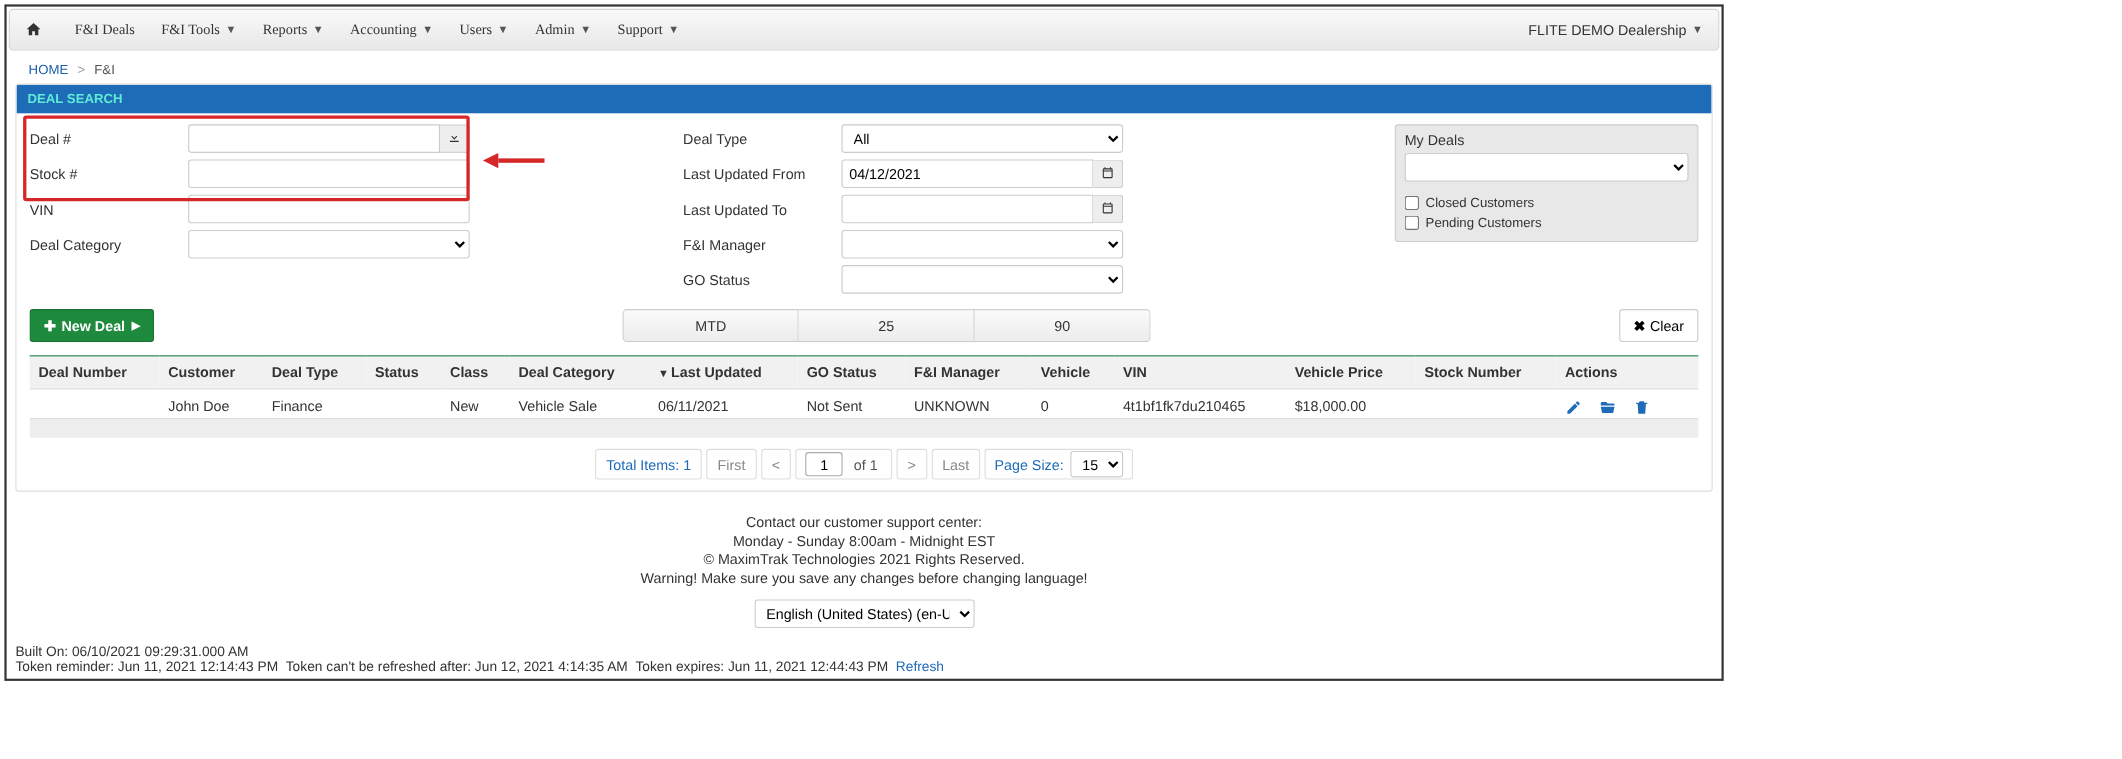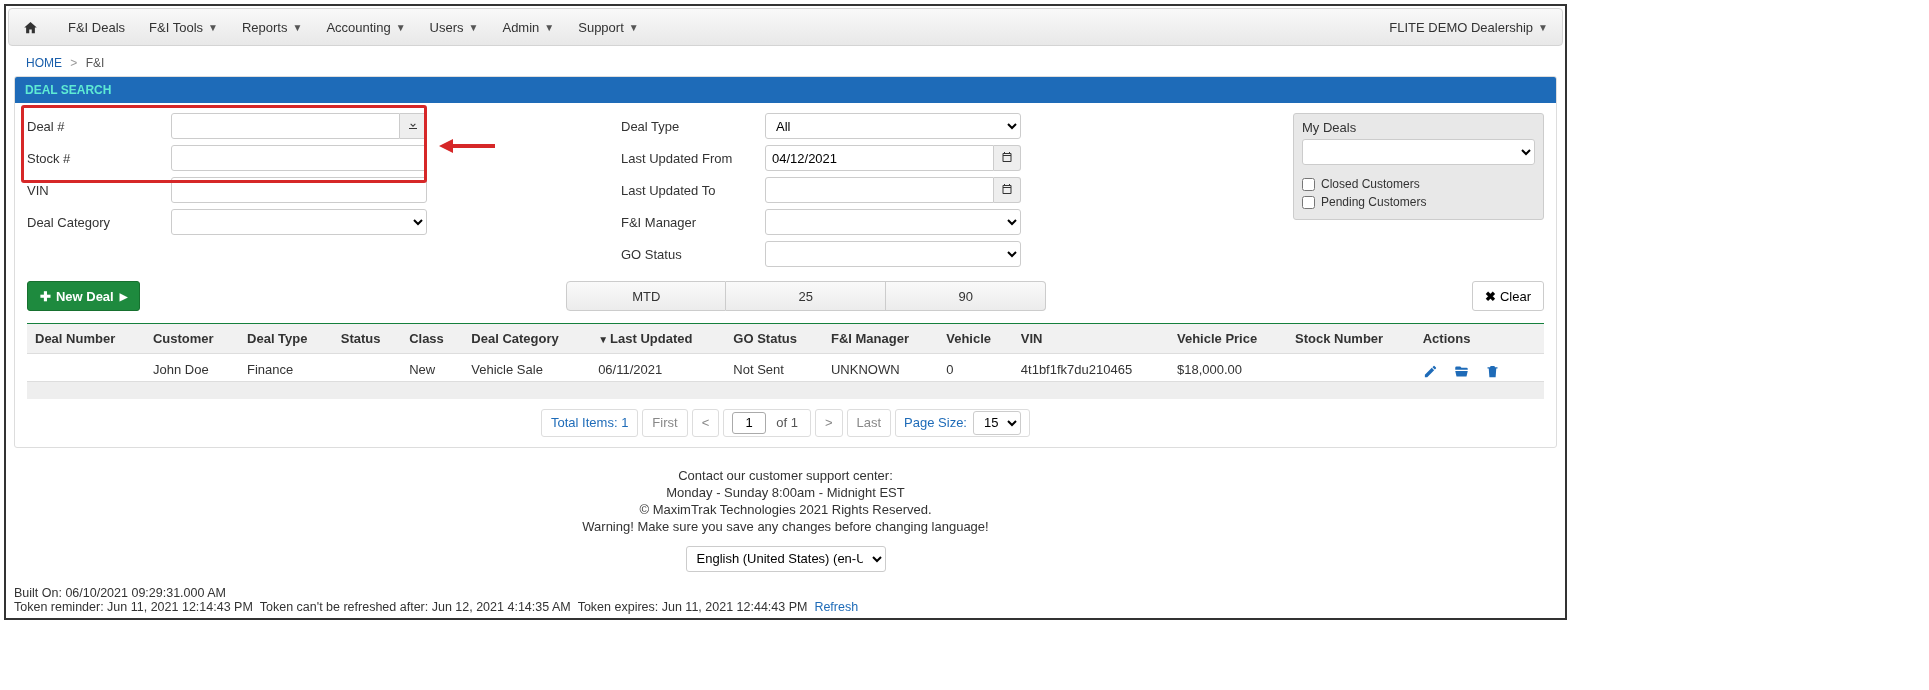--- a/index.html
+++ b/index.html
@@ -23,20 +23,21 @@
   }
   .navbar .home-icon { font-size: 16px; color: #333; margin-right: 18px; cursor: pointer; }
   .navbar .nav-item {
     color: #333;
     padding: 0 12px;
     height: 38px;
     display: flex;
     align-items: center;
     cursor: pointer;
     font-size: 13px;
+    font-family: Liberation Serif, serif;
   }
   .navbar .nav-item .caret { margin-left: 5px; font-size: 10px; color: #555; }
   .navbar .spacer { flex: 1; }
   .navbar .dealer { color: #333; cursor: pointer; display: flex; align-items: center; }
   .navbar .dealer .caret { margin-left: 5px; font-size: 10px; color: #555; }
 
   
   .breadcrumb { padding: 2px 10px 6px 18px; font-size: 12px; color: #555; }
   .breadcrumb a { color: #1a5fab; text-decoration: none; }
   .breadcrumb .sep { margin: 0 5px; color: #999; }
@@ -55,21 +56,21 @@
     font-size: 12px;
     padding: 6px 10px;
   }
   .panel-body { padding: 10px 12px; }
 
   
   .search-row { display: flex; gap: 24px; align-items: flex-start; }
   .search-col { flex: 0 0 auto; }
   .search-col.col1 { width: 400px; position: relative; }
   .search-col.col2 { width: 400px; margin-left: 170px; }
-  .search-col.col3 { width: 251px; background: #e8e8e8; border: 1px solid #ccc; border-radius: 3px; padding: 6px 8px 10px 8px; margin-left: auto; }
+  .search-col.col3 { width: 276px; background: #e8e8e8; border: 1px solid #ccc; border-radius: 3px; padding: 6px 8px 10px 8px; margin-left: auto; }
 
   .field-row { display: flex; align-items: center; margin-bottom: 6px; }
   .field-row label {
     width: 144px;
     font-size: 13px;
     color: #333;
   }
   .field-row .control { flex: 1; display: flex; }
   input[type=text], select {
     width: 100%;

